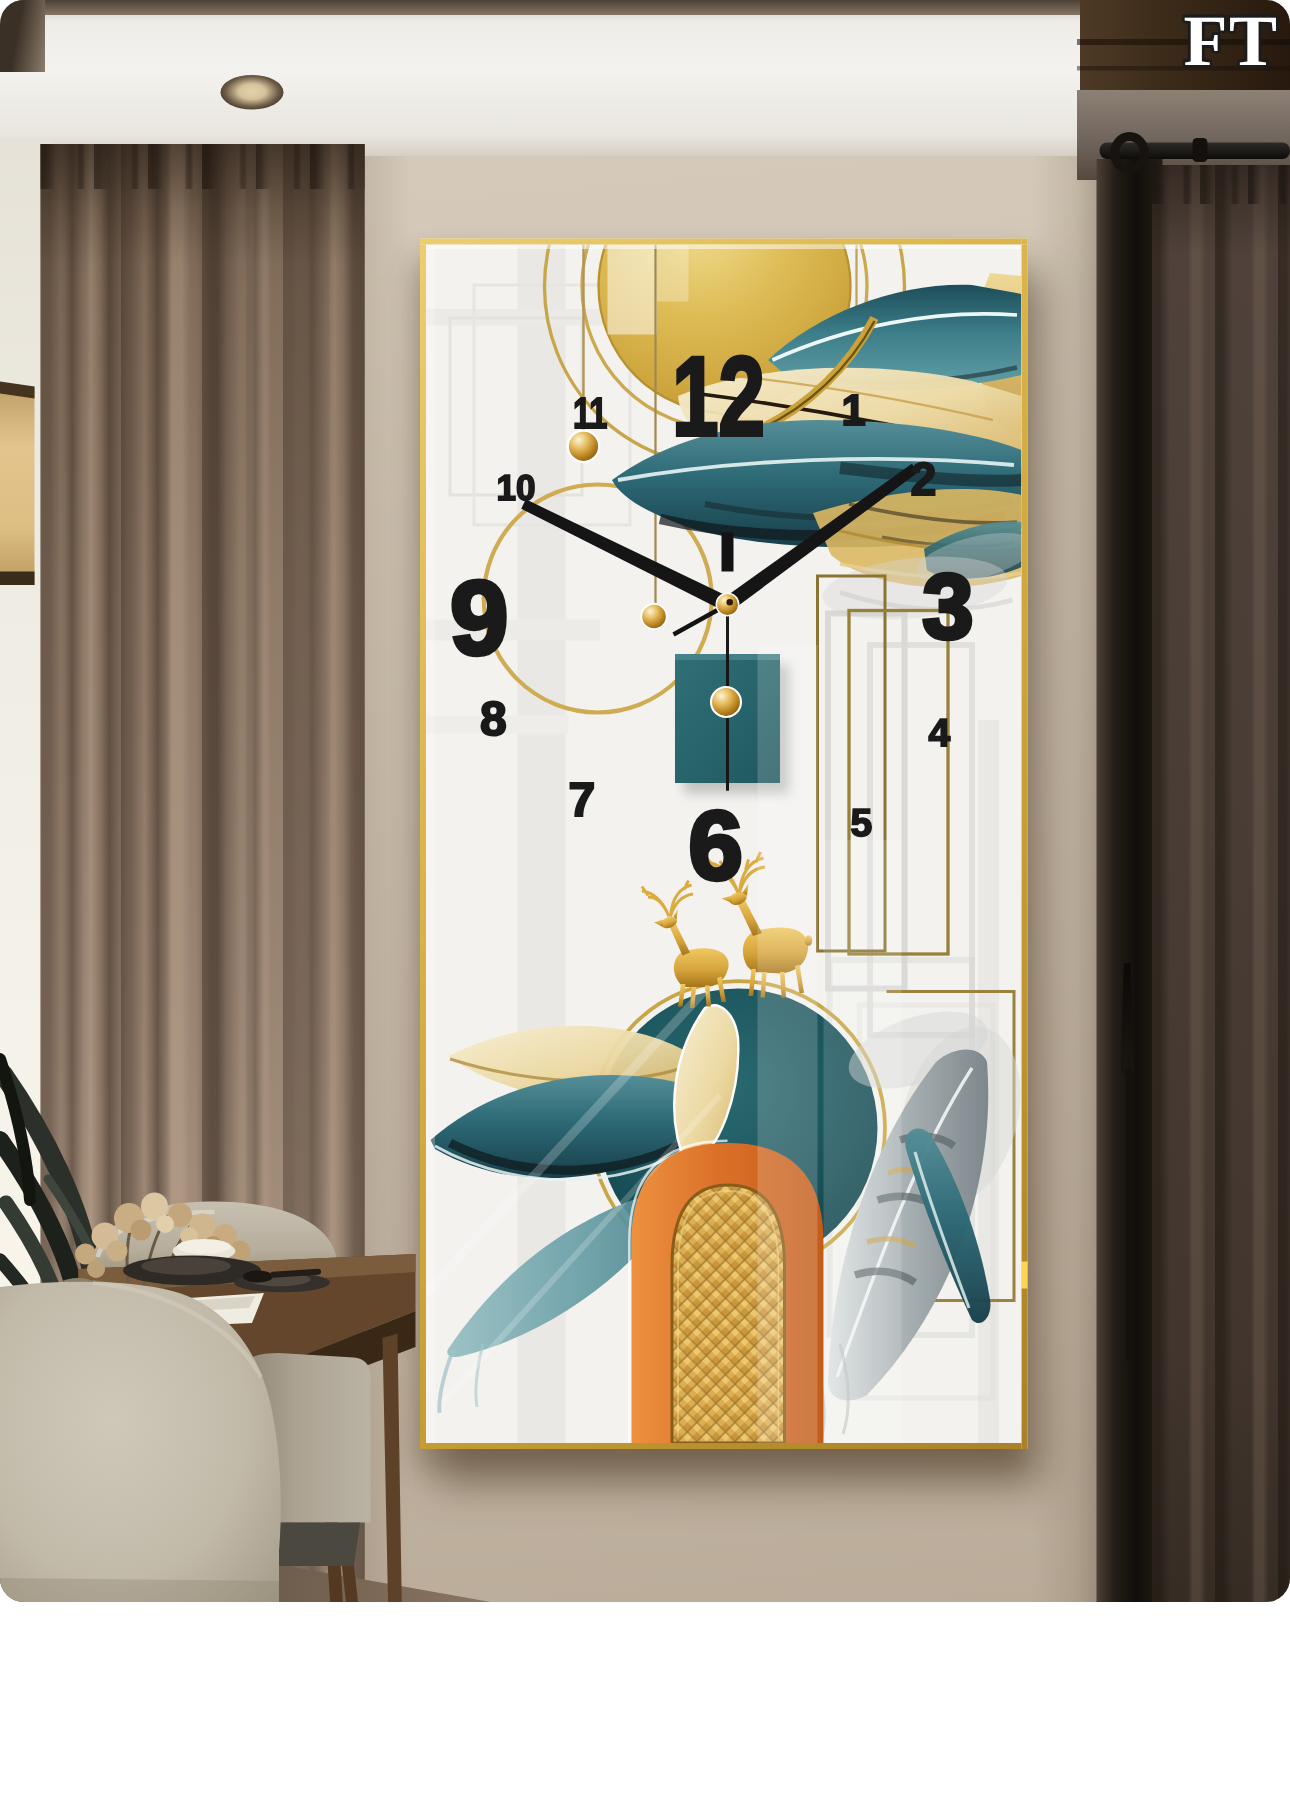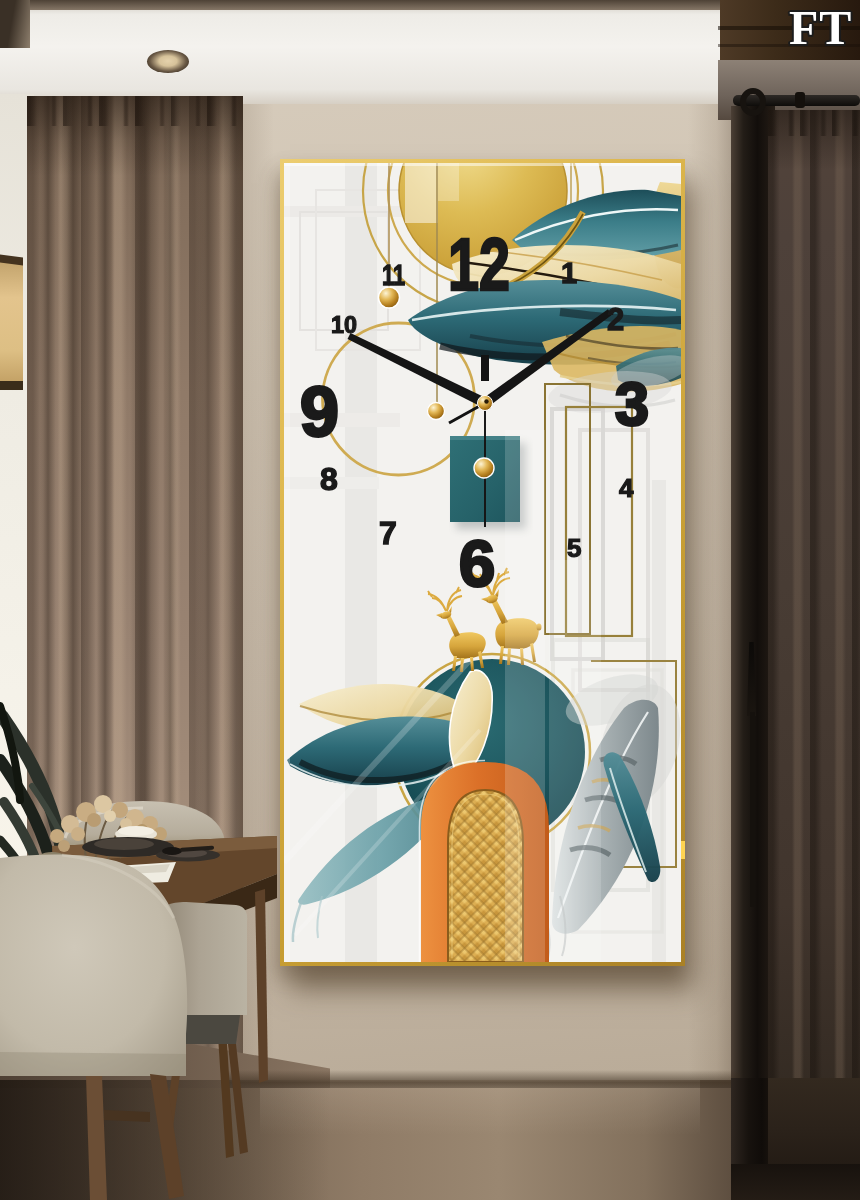--- a/index.html
+++ b/index.html
@@ -1,17 +1,17 @@
 <!DOCTYPE html>
 <html><head>
 <meta charset="utf-8">
 <style>
   html,body{margin:0;padding:0;}
-  #scene{position:relative;width:860px;height:1200px;overflow:hidden;
-    font-family:"Liberation Sans",sans-serif;background:#cdc1b0;}
+  #scene{position:relative;width:860px;height:1068px;overflow:hidden;
+    font-family:"Liberation Sans",sans-serif;background:#cdc1b0;border-radius:16px;}
   #scene div{position:absolute;}
 </style>
 </head>
 <body>
 <div id="scene">
 
 <div style="left:0;top:90px;width:740px;height:1000px;
   background:linear-gradient(175deg,#d6cbbb 0%,#cfc3b2 30%,#c9bcab 55%,#c2b4a2 80%,#b9ab98 100%);"></div>
 
 <div style="left:688px;top:90px;width:52px;height:1000px;

